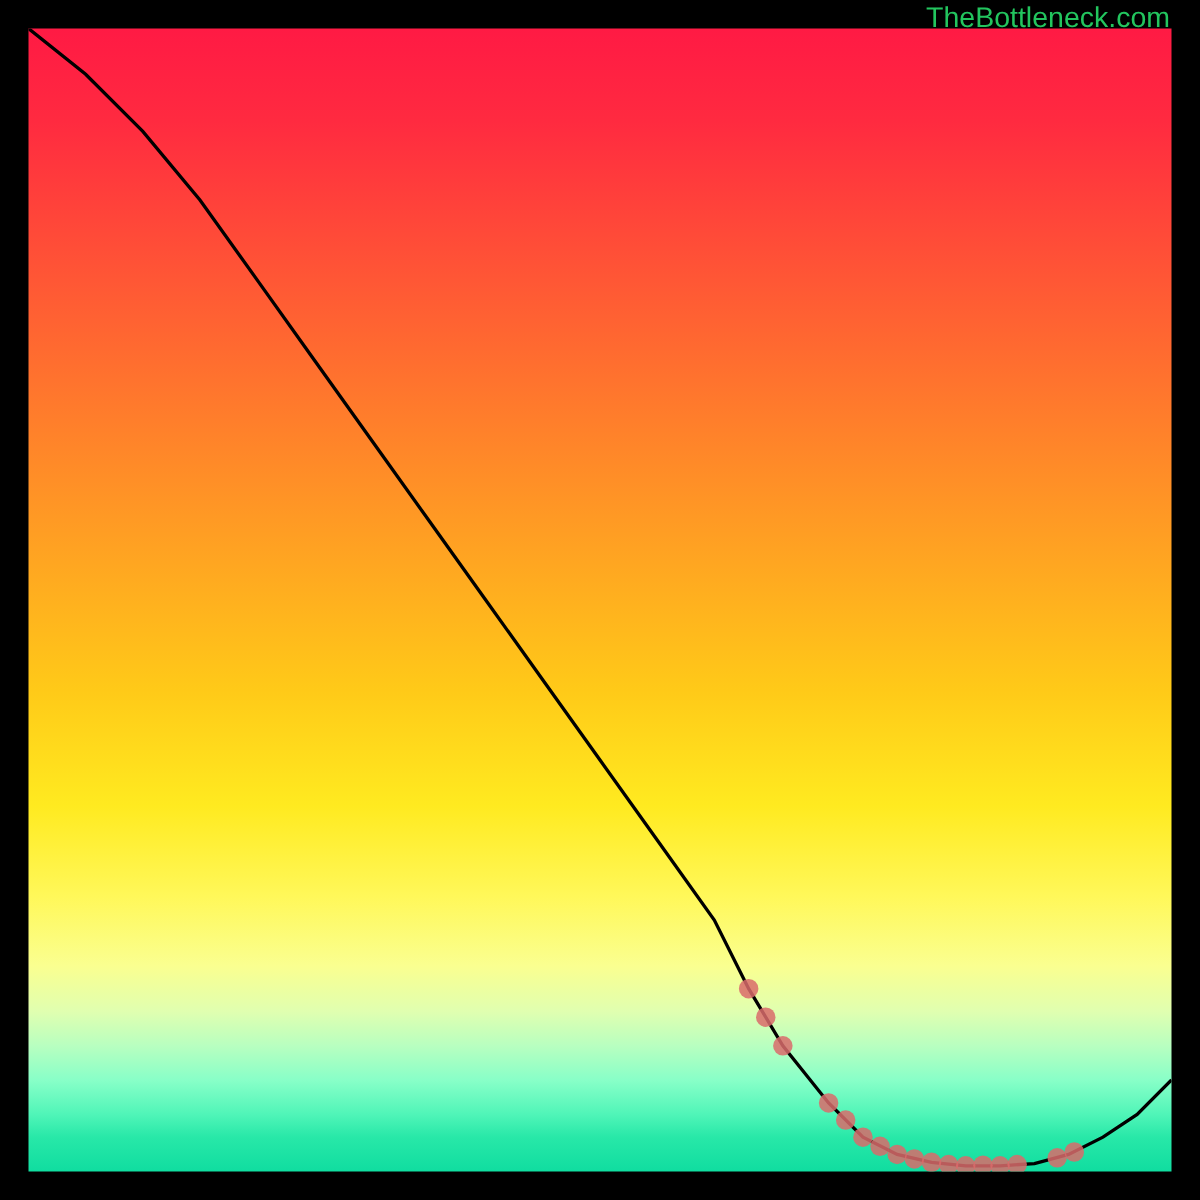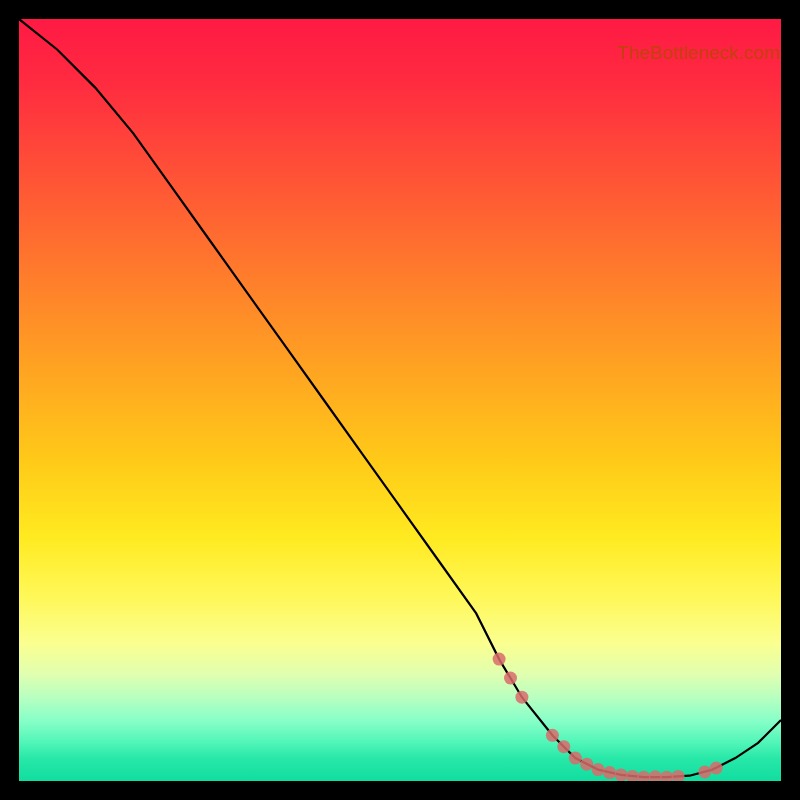--- a/index.html
+++ b/index.html
@@ -39,25 +39,24 @@
       #88ffc8 92%,
       #50f5b8 95%,
       #28e8a8 97%,
       #10dda0 100%
     );
   }
   .attribution {
     position: absolute;
     top: 2px;
     right: 20px;
-    color: #c2410c;
+    color: #22c55e;
     font-size: 19px;
     font-weight: normal;
     z-index: 10;
-    margin-top: 40px;
   }
   svg.curve {
     position: absolute;
     left: 0;
     top: 0;
     width: 762px;
     height: 762px;
   }
 </style>
 </head>

